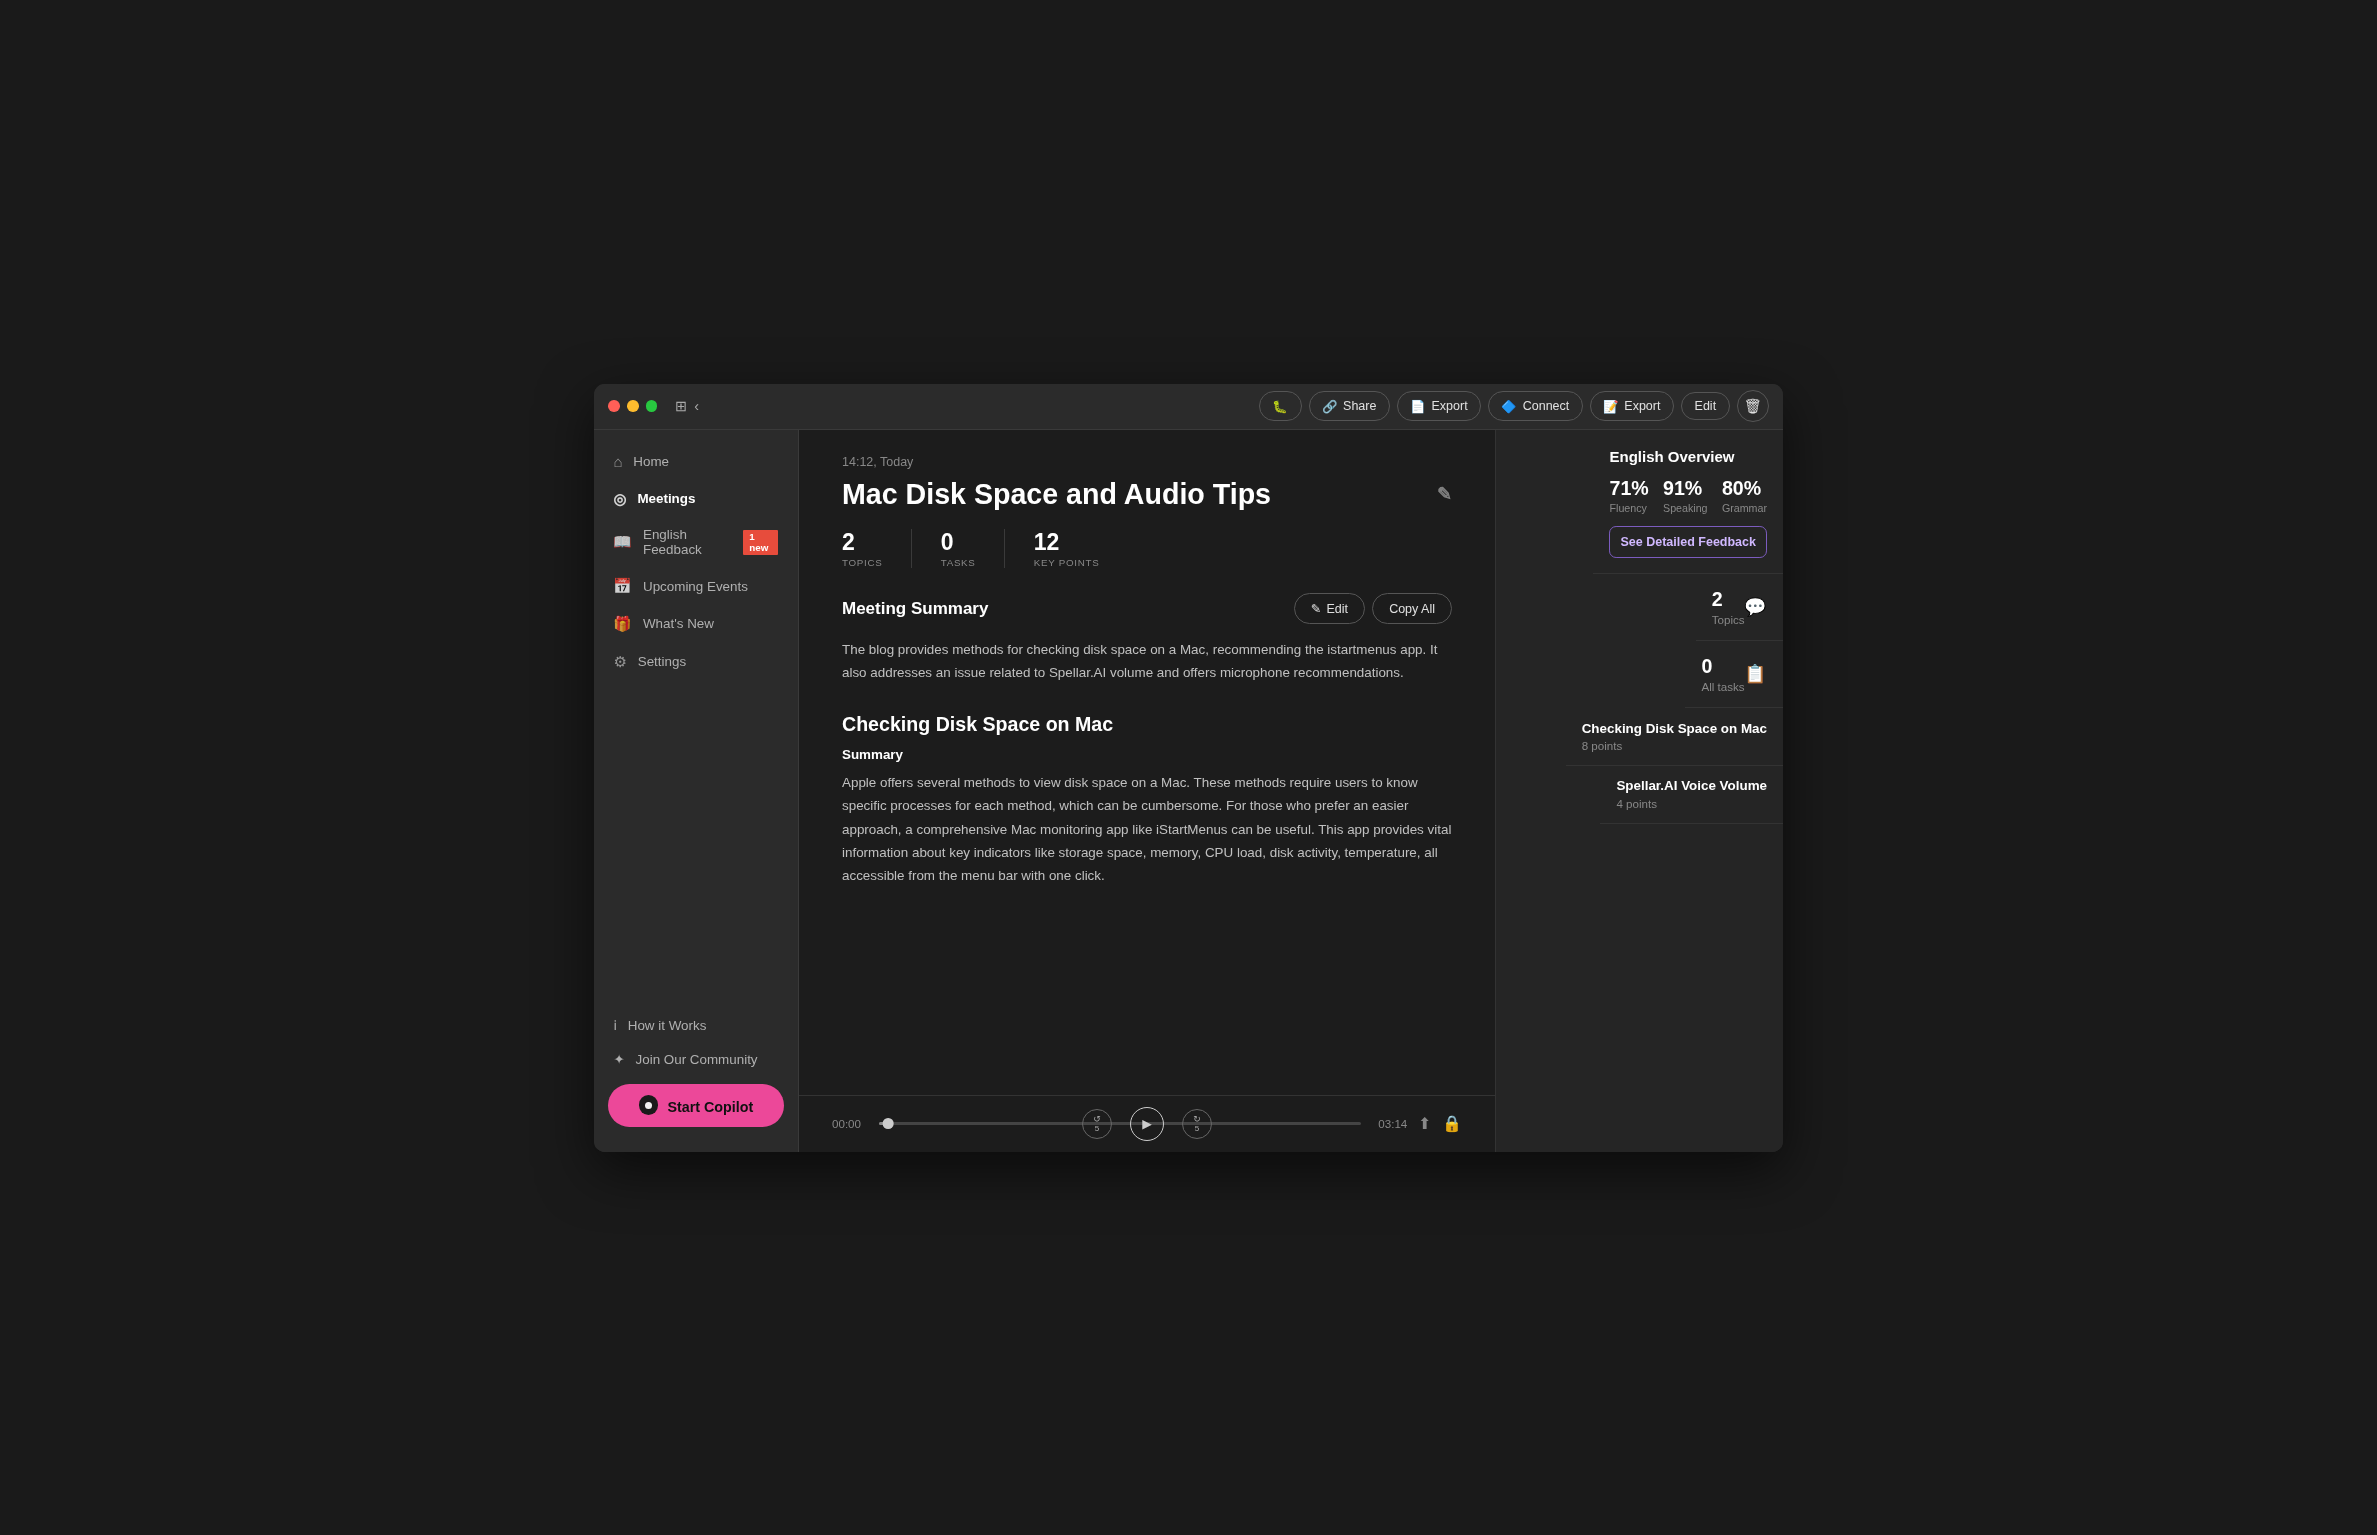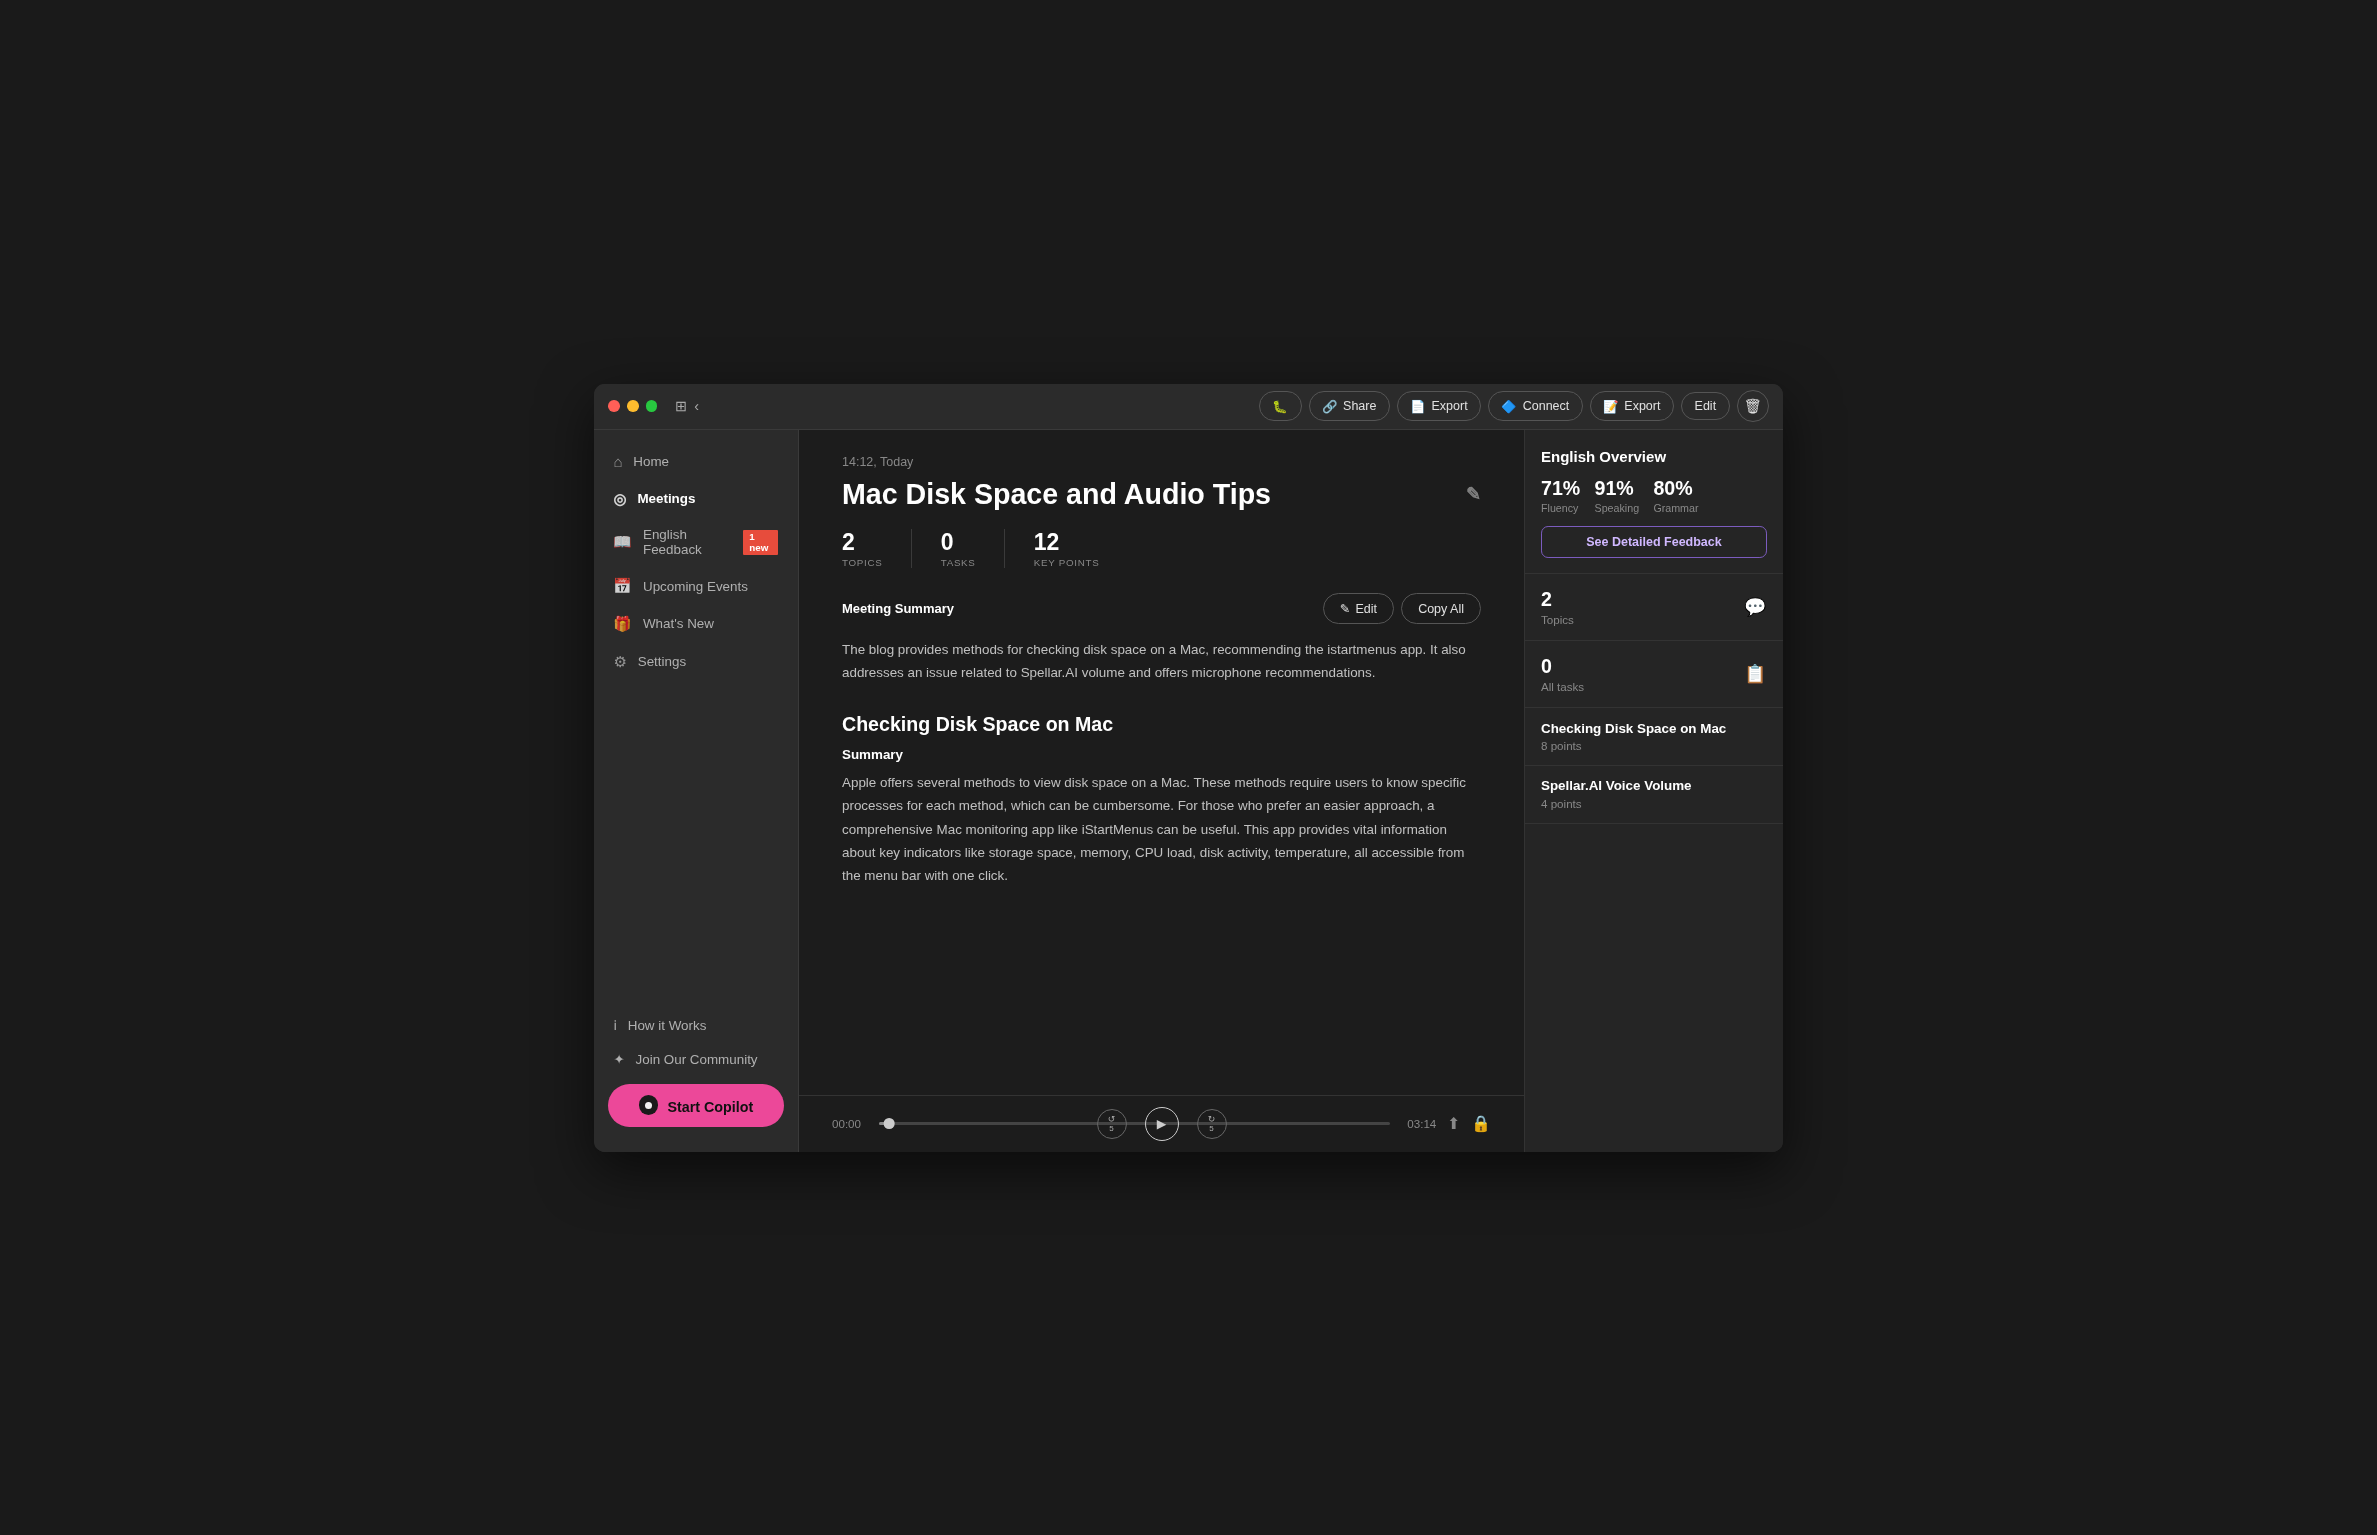--- a/index.html
+++ b/index.html
@@ -246,21 +246,21 @@
       margin-top: 1.8px;
     }
     .section-header {
       display: flex;
       align-items: center;
       justify-content: space-between;
       margin-bottom: 14.3px;
     }
     .section-title {
       color: #ffffff;
-      font-size: 13px;
+      font-size: 17px;
       font-weight: 700;
       text-align: right;
     }
     .section-actions {
       display: flex;
       gap: 7.1px;
     }
     .action-btn {
       padding: 7.1px 16px;
       border-radius: 18px;
@@ -381,27 +381,28 @@
       display: flex;
       gap: 10.7px;
       align-items: center;
       color: #888;
       font-size: 16px;
       margin-left: auto;
     }
     .audio-right-icon { cursor: pointer; }
     
     .right-panel {
-      width: 259px;
+      width: 288px;
       background: #252525;
       display: flex;
       flex-direction: column;
       overflow-y: auto;
       flex-shrink: 0;
       border-left: 0.9px solid #333;
+      align-items: flex-end;
     }
     .right-panel::-webkit-scrollbar { width: 3.6px; }
     .right-panel::-webkit-scrollbar-thumb { background: #444; border-radius: 1.8px; }
     .english-overview {
       padding: 18px 16px 14.3px 16px;
       border-bottom: 0.9px solid #333;
     }
     .overview-title {
       color: #ffffff;
       font-size: 15px;

